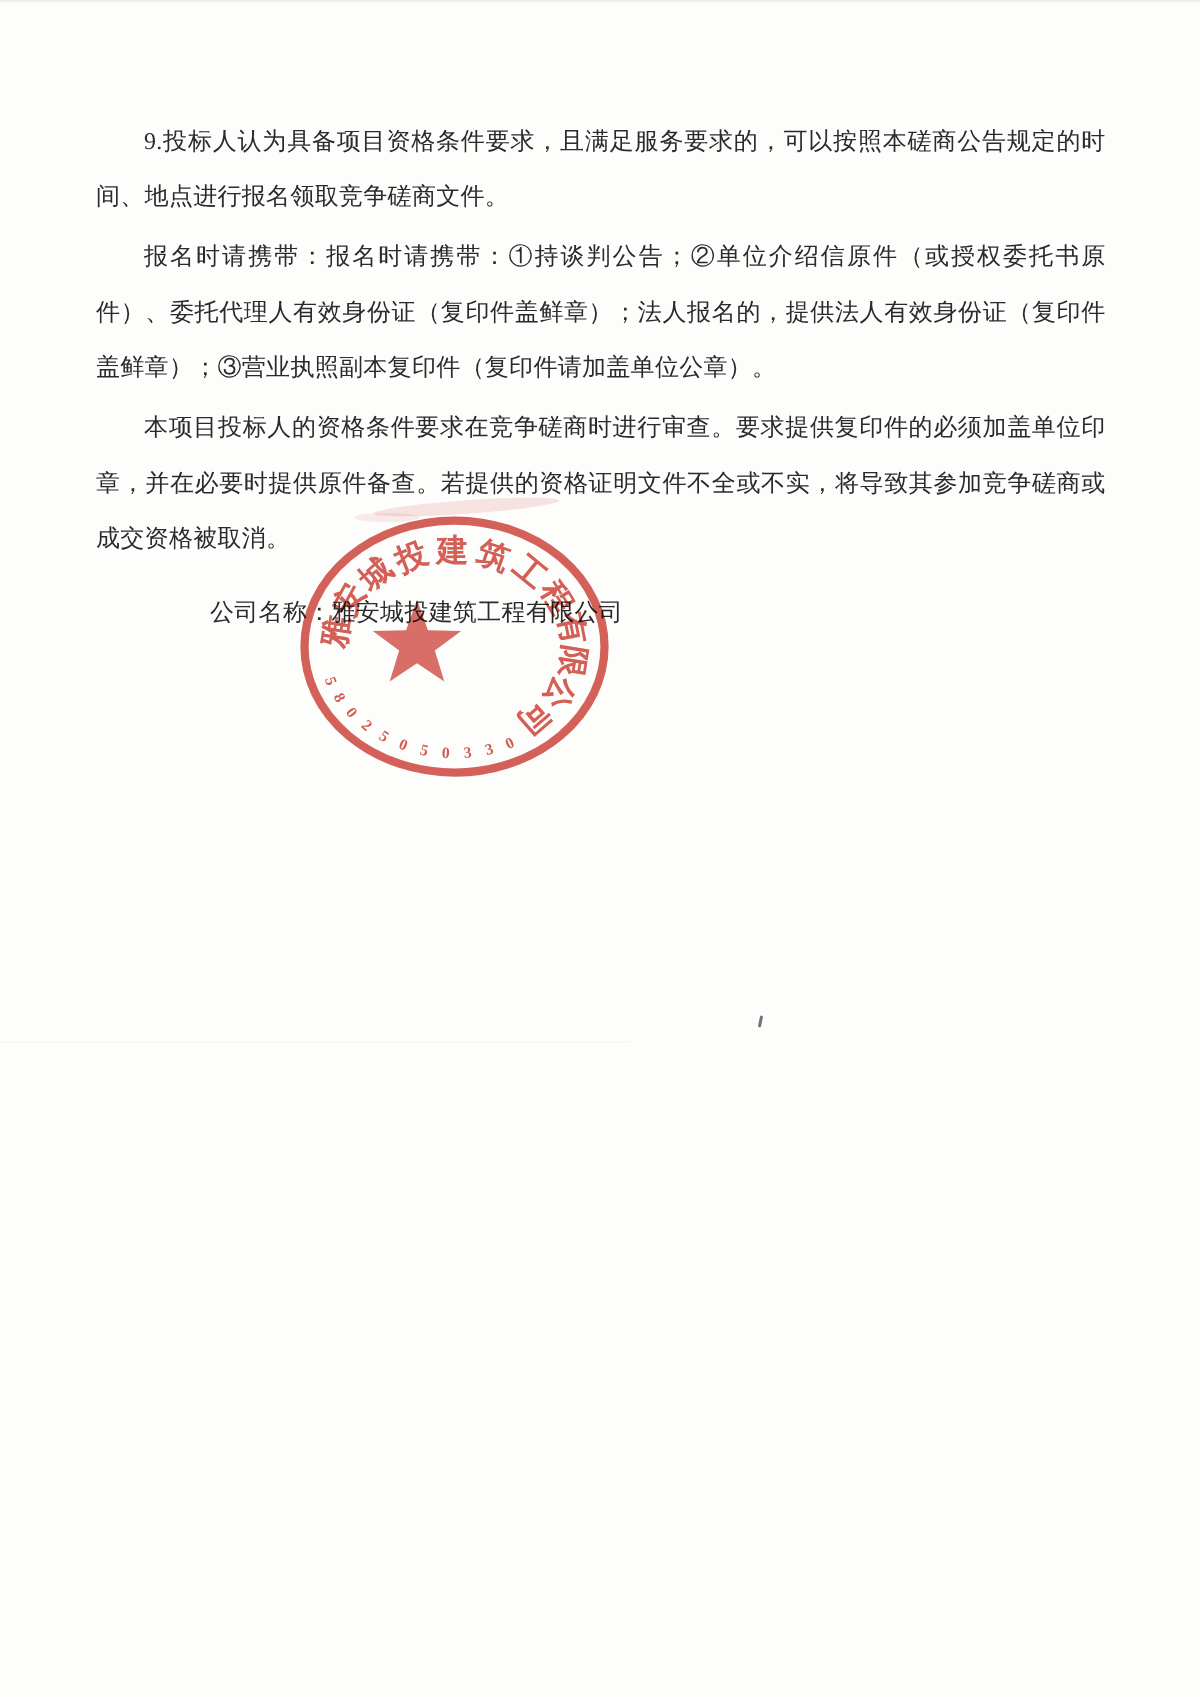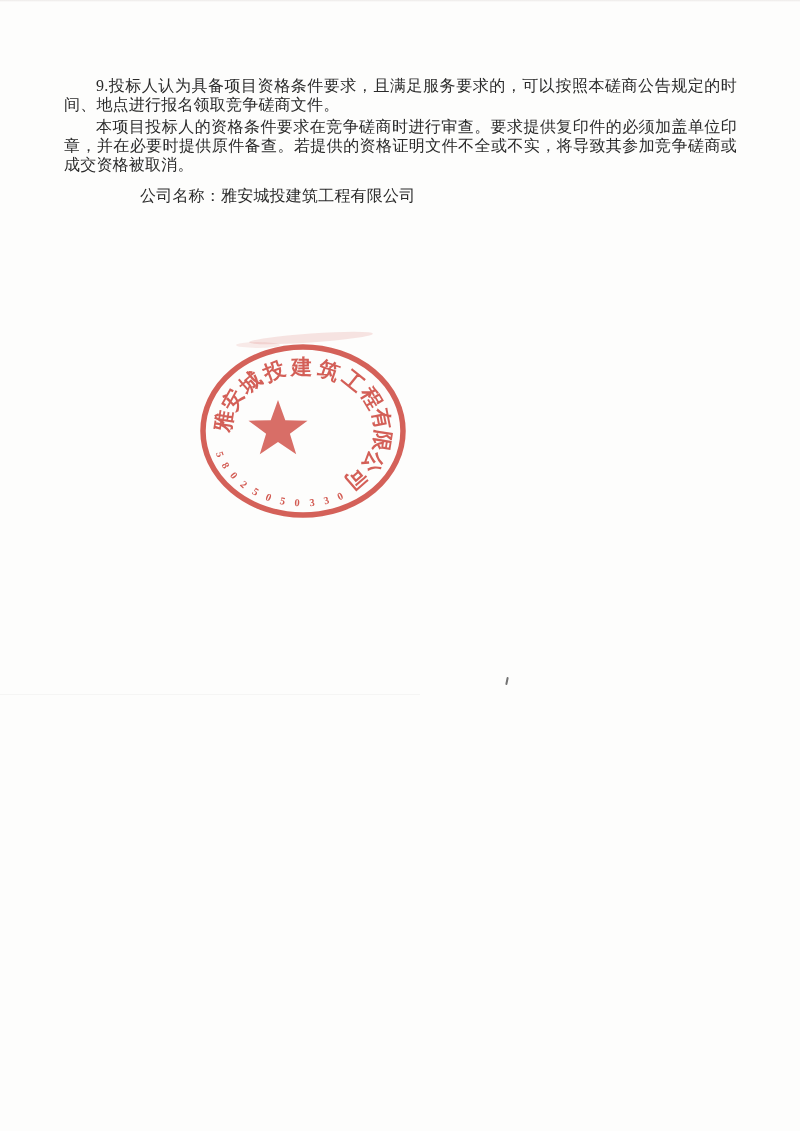--- a/index.html
+++ b/index.html
@@ -16,21 +16,21 @@
   .scan-edge {
     position: absolute; top: 0; left: 0; right: 0; height: 2px;
     background: linear-gradient(#eceae8, rgba(255,255,255,0));
   }
   .content {
     position: absolute;
     left: 64px;
     top: 76px;
     width: 673px;
     font-size: 16px;
-    line-height: 19px;
+    line-height: 37px;
     text-align: justify;
     letter-spacing: 0.2px;
   }
   .content p {
     margin: 0 0 3px 0;
     text-indent: 2em;
   }
   .contact-block p { margin: 12px; }
   .stamp-wrap {
     position: absolute;
@@ -62,20 +62,21 @@
   }
 </style>
 </head>
 <body>
 
 <div class="page">
   <div class="scan-edge"></div>
 
   <div class="content">
     <p>9.投标人认为具备项目资格条件要求，且满足服务要求的，可以按照本磋商公告规定的时间、地点进行报名领取竞争磋商文件。</p>
+    <p>报名时请携带：报名时请携带：①持谈判公告；②单位介绍信原件（或授权委托书原件）、委托代理人有效身份证（复印件盖鲜章）；法人报名的，提供法人有效身份证（复印件盖鲜章）；③营业执照副本复印件（复印件请加盖单位公章）。</p>
     <p>本项目投标人的资格条件要求在竞争磋商时进行审查。要求提供复印件的必须加盖单位印章，并在必要时提供原件备查。若提供的资格证明文件不全或不实，将导致其参加竞争磋商或成交资格被取消。</p>
 
     <div class="contact-block">
       <p><span style="display:inline-block;width:2em;"></span><span>公司名称：</span><span>雅安城投建筑工程有限公司</span></p>
     </div>
   </div>
 
   <div class="stamp-wrap">
     <svg id="seal-svg" width="250" height="212" viewBox="0 0 250 212" xmlns="http://www.w3.org/2000/svg">
         <ellipse cx="133" cy="15" rx="62" ry="4.5" fill="#cf463d" opacity="0.14" transform="rotate(-4 133 15)"></ellipse>

